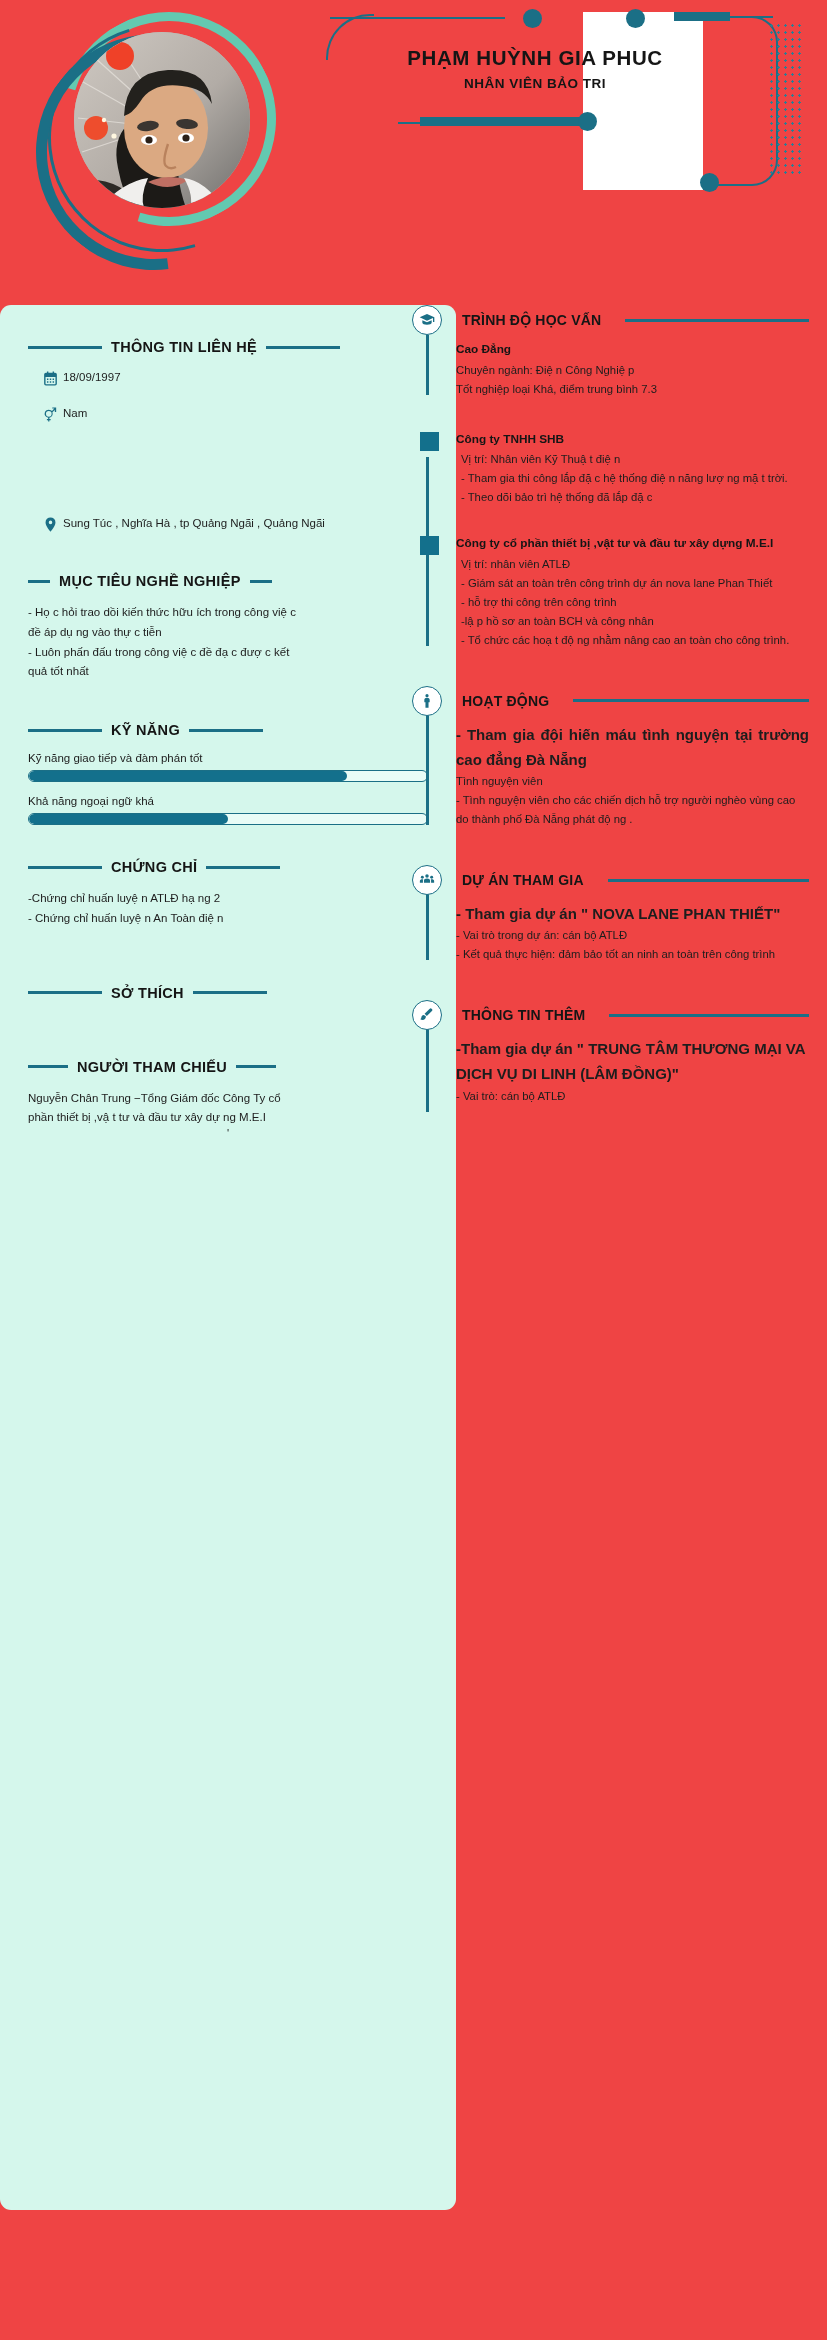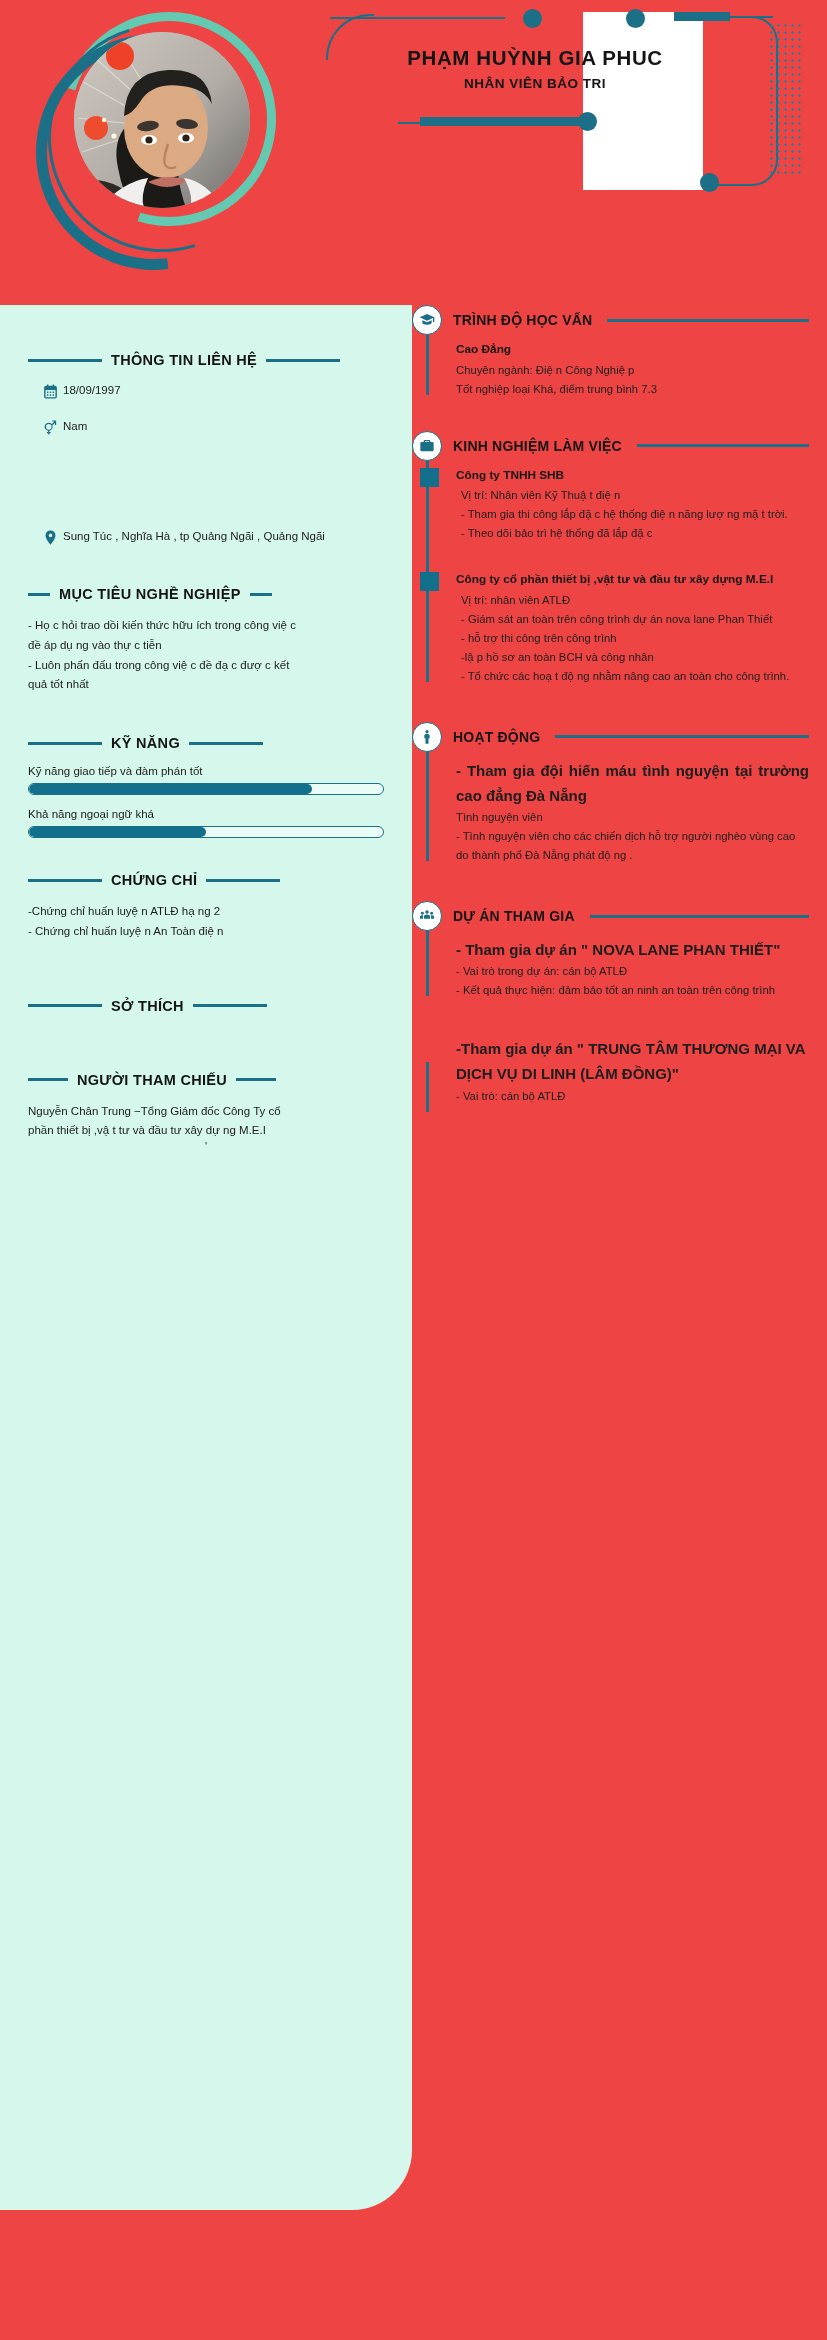--- a/index.html
+++ b/index.html
@@ -124,25 +124,26 @@
   .dec-line-3 { left: 398px; top: 122px; width: 42px; height: 2px; background: #1b6f86; }
   .dec-bar-2  { left: 420px; top: 117px; width: 172px; height: 9px; background: #1b6f86; }
   .dec-dot-3  { left: 578px; top: 112px; width: 19px; height: 19px; border-radius: 50%; background: #1b6f86; }
   .dec-dot-4  { left: 700px; top: 173px; width: 19px; height: 19px; border-radius: 50%; background: #1b6f86; }
 
   
   .sidebar {
     position: absolute;
     left: 0;
     top: 305px;
-    width: 412px;
+    width: 456px;
     height: 1905px;
     background: #d5f7ec;
     border-bottom-right-radius: 60px;
-    padding: 13px 28px;
+    padding: 0 28px;
+    border-radius: 11px;
   }
 
   .sec-head {
     display: flex;
     align-items: center;
     gap: 9px;
     margin-top: 34px;
     margin-bottom: 14px;
   }
   .sec-head .rule { flex: 1; height: 3px; background: #1b6f86; }
@@ -212,21 +213,21 @@
     top: 305px;
     width: 415px;
     padding-right: 18px;
   }
   .block { position: relative; padding-left: 44px; }
   .block + .block { margin-top: 2px; }
 
   .blk-head {
     display: flex;
     align-items: center;
-    gap: 11px;
+    gap: 20px;
     margin-left: -44px;
     margin-bottom: 6px;
   }
   .blk-badge {
     flex: 0 0 30px;
     width: 30px; height: 30px;
     border-radius: 50%;
     border: 1.6px solid #1b6f86;
     background: #ffffff;
     display: flex;
@@ -464,29 +465,20 @@
       </div>
       <div class="timeline"></div>
       <div class="entry">
         <div class="entry-title">Cao Đẳng</div>
         <div class="entry-line">Chuyên ngành: Điệ n Công Nghiệ p</div>
         <div class="entry-line">Tốt nghiệp loại Khá, điểm trung bình 7.3</div>
       </div>
     </div>
 
     <div class="block" style="margin-top:22px">
-      <div class="blk-head">
-        <span class="blk-badge">
-          <svg viewBox="0 0 24 24">
-              <path d="M9 3a2 2 0 0 0-2 2v1H4a2 2 0 0 0-2 2v10a2 2 0 0 0 2 2h16a2 2 0 0 0 2-2V8a2 2 0 0 0-2-2h-3V5a2 2 0 0 0-2-2H9zm0 2h6v1H9V5z"></path>
-            </svg>
-        </span>
-        <span class="blk-title">KINH NGHIỆM LÀM VIỆC</span>
-        <span class="blk-rule"></span>
-      </div>
       <div class="timeline" style="top:26px"></div>
 
       <div class="entry">
         <div class="entry-title sq">Công ty TNHH SHB</div>
         <div class="entry-line ind">Vị trí: Nhân viên Kỹ Thuậ t điệ n</div>
         <div class="entry-line ind just">- Tham gia thi công lắp đặ c hệ  thống điệ n năng lượ ng mặ t trời.</div>
         <div class="entry-line ind">- Theo dõi bảo trì hệ  thống đã lắp đặ c</div>
       </div>
 
       <div class="entry" style="margin-top:18px">
@@ -533,20 +525,29 @@
       </div>
       <div class="timeline" style="top:26px"></div>
       <div class="entry">
         <div class="entry-line b">- Tham gia dự án " NOVA LANE PHAN THIẾT"</div>
         <div class="entry-line">- Vai trò trong dự án: cán bộ  ATLĐ</div>
         <div class="entry-line">- Kết quả thực hiện: đảm bảo tốt an ninh an toàn trên công trình</div>
       </div>
     </div>
 
     <div class="block" style="margin-top:26px">
+      <div class="blk-head">
+        <span class="blk-badge">
+          <svg viewBox="0 0 24 24">
+              <path d="M18.9 2.6a2 2 0 0 0-2.8 0L8.4 10.3l3.3 3.3 7.7-7.7a2 2 0 0 0 0-2.8l-.5-.5zM7 12.1c-1.9 0-3.4 1.5-3.4 3.4 0 1.3-.5 2.2-1.6 3 1 .7 2.2 1.1 3.5 1.1 2.6 0 4.8-2.1 4.8-4.8 0-.5-.1-1-.3-1.4L7 12.1z"></path>
+            </svg>
+        </span>
+        <span class="blk-title">THÔNG TIN THÊM</span>
+        <span class="blk-rule"></span>
+      </div>
       <div class="timeline" style="top:26px;bottom:4px"></div>
       <div class="entry">
         <div class="entry-line b">-Tham gia dự án " TRUNG TÂM THƯƠNG MẠI VA DỊCH VỤ DI LINH (LÂM ĐỒNG)"</div>
         <div class="entry-line">- Vai trò: cán bộ  ATLĐ</div>
       </div>
     </div>
 
   </div>
 </div>
 

